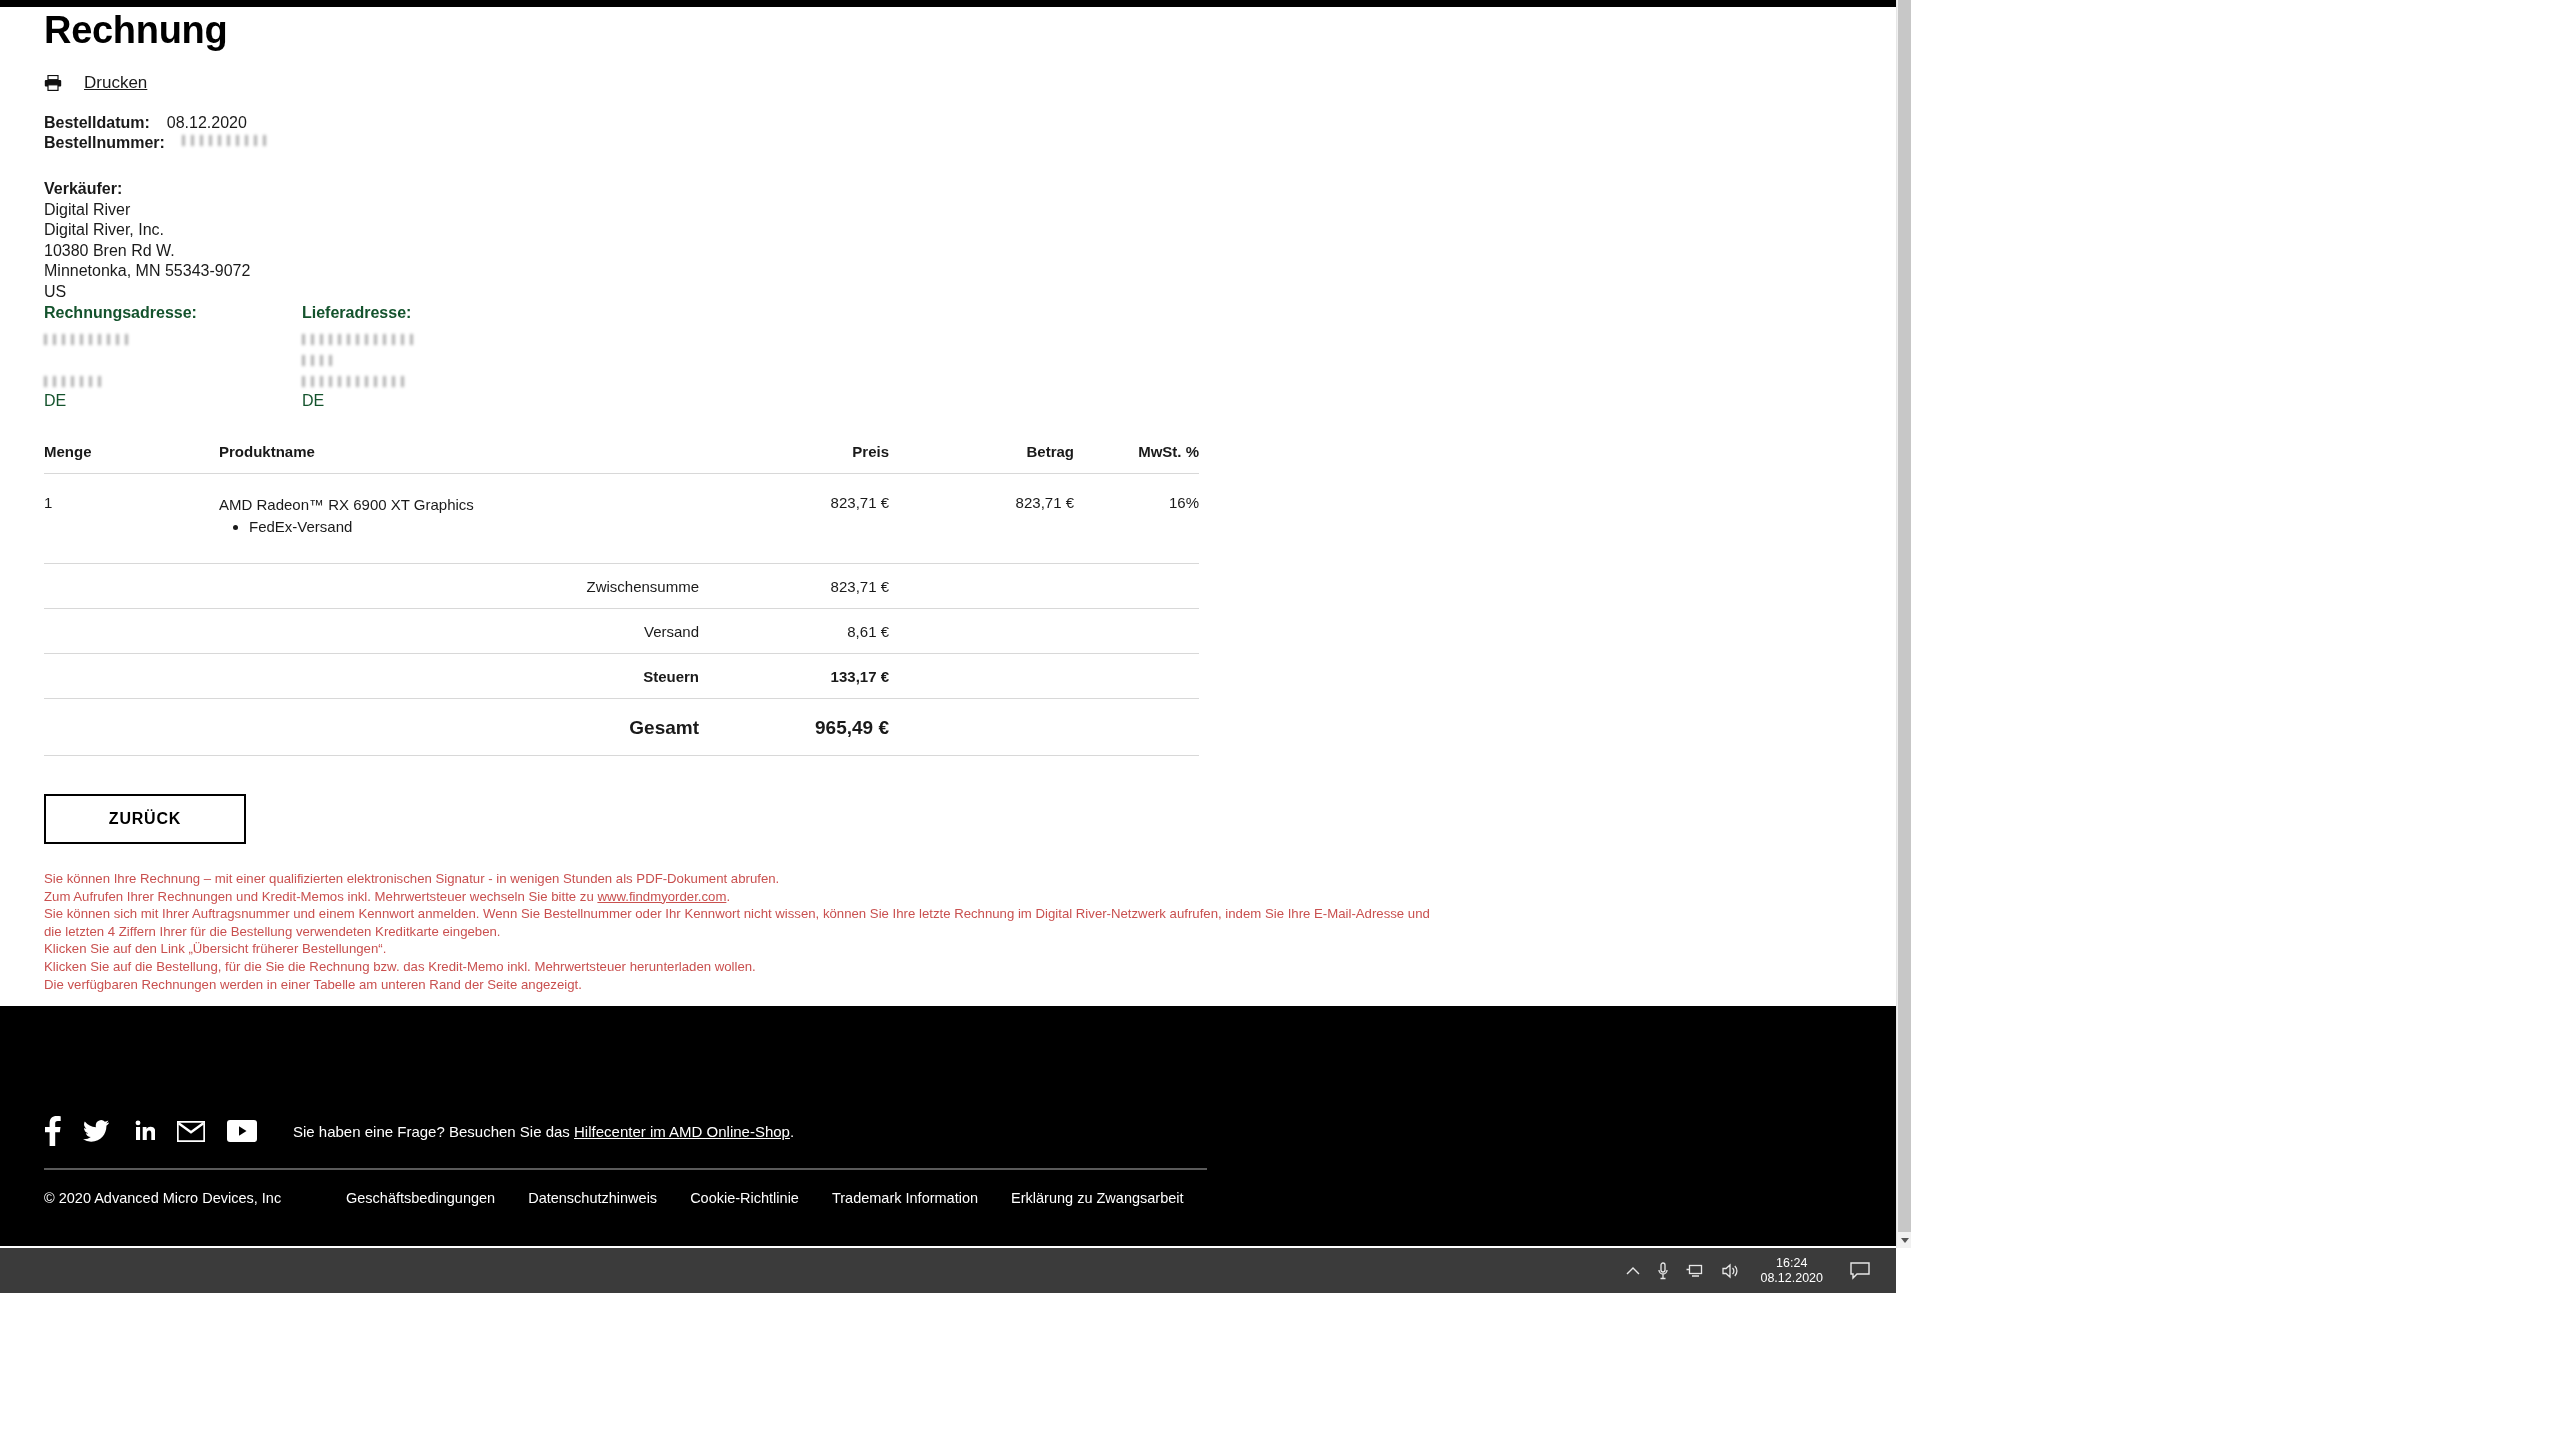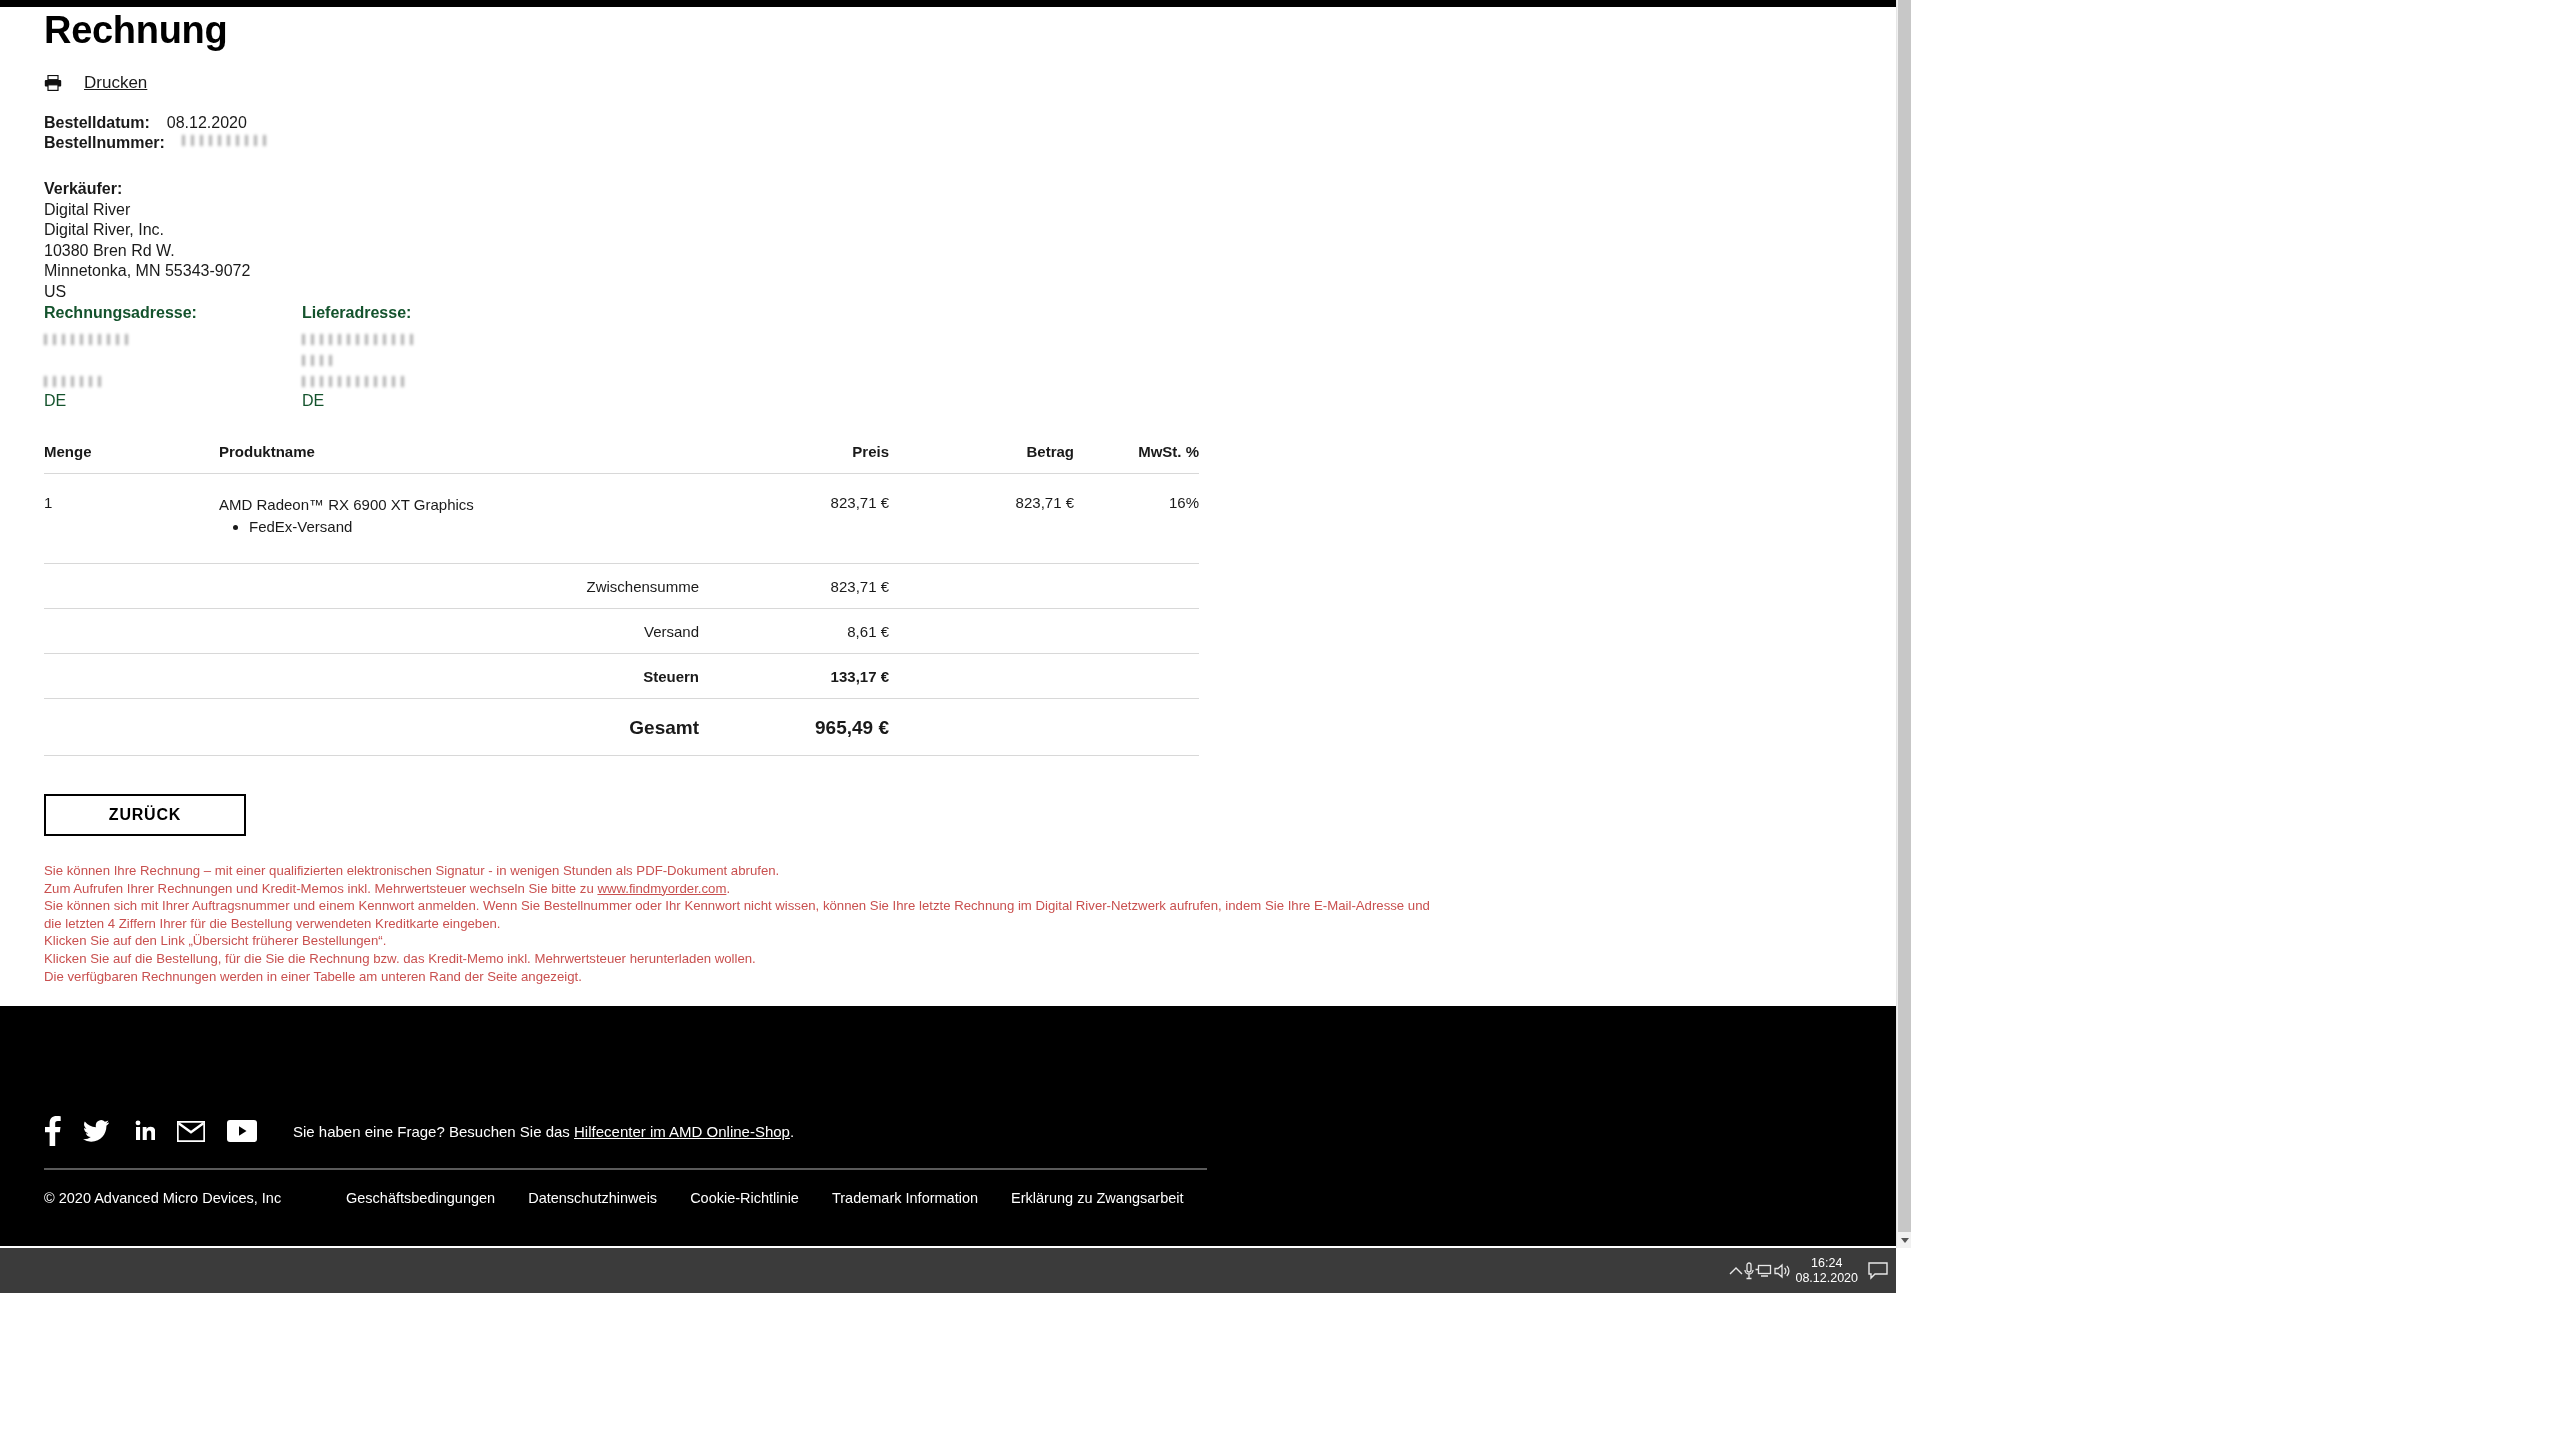--- a/index.html
+++ b/index.html
@@ -152,21 +152,21 @@
     font-weight: bold;
     font-size: 19px;
     padding: 18px 0 16px 0;
     border-bottom: 1px solid #d8d8d8;
   }
   td.amount-cell { padding-right: 0px; }
 
   
   .back-btn {
     margin-top: 38px;
-    width: 202px; height: 42px;
+    width: 202px; height: 50px;
     border: 2px solid #000;
     background: #fff;
     font-family: "Liberation Sans", sans-serif;
     font-size: 16px;
     font-weight: bold;
     letter-spacing: 0.8px;
     color: #000;
     cursor: pointer;
     display: flex; align-items: center; justify-content: center;
   }
@@ -276,21 +276,21 @@
   }
 
   
   #taskbar {
     position: absolute;
     left: 0; top: 1248px;
     width: 1896px; height: 45px;
     background: #3b3b3b;
     display: flex; align-items: center; justify-content: flex-end;
   }
-  .tray { display: flex; align-items: center; gap: 0; padding-right: 8px; }
+  .tray { display: flex; align-items: center; gap: 17px; padding-right: 26px; }
   .tray svg { display:block; fill: #e8e8e8; }
   .clock {
     color: #ffffff; font-size: 12.5px; line-height: 15px;
     text-align: center; margin-left: 4px; margin-right: 10px;
   }
 </style>
 </head>
 <body>
 
 <div id="viewport">

